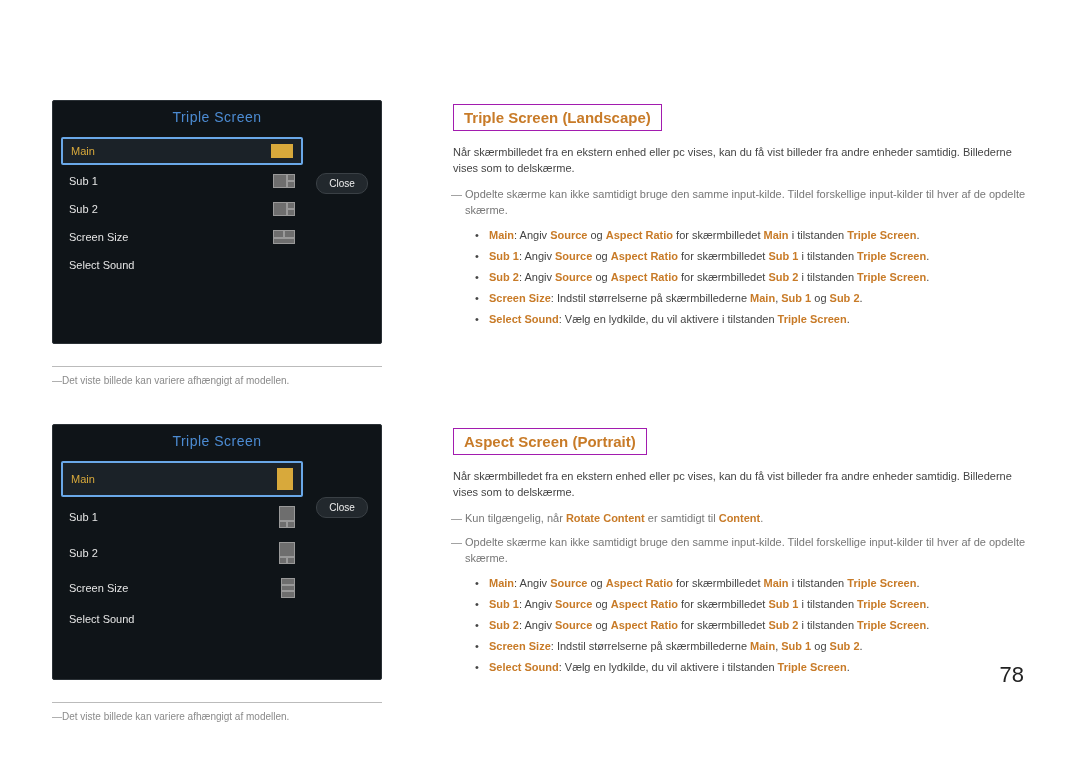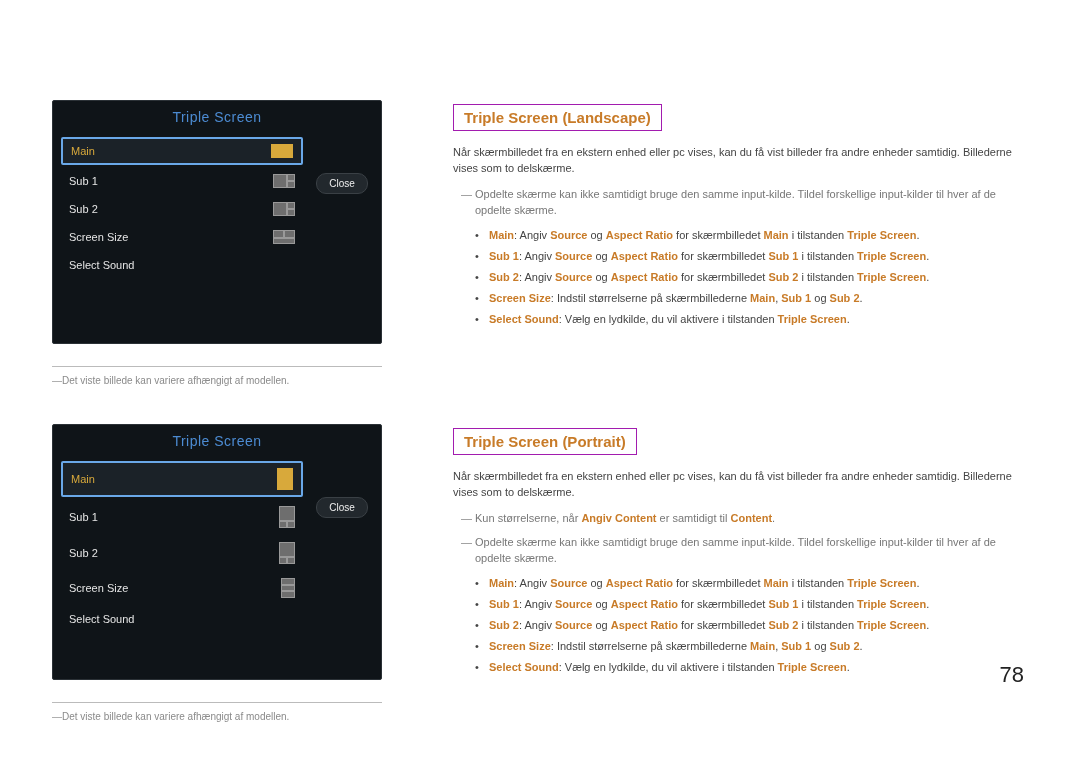--- a/index.html
+++ b/index.html
@@ -36,21 +36,21 @@
   .btn-col { width: 62px; display:flex; align-items:center; justify-content:center; padding-top: 36px; }
   .close-btn { background:#22282d; border:1px solid #3a4045; border-radius:10px; color:#eee; font-size:10px; padding:4px 12px; text-align:center; }
 
   .divider { border:none; border-top:1px solid #bbb; margin: 22px 4px 8px 4px; width: 330px; }
   .caption { font-size: 10px; color:#8a8a8a; margin-left: 4px; }
   .caption::before { content:"\2015 "; color:#999; }
 
   
   .section-title { display:inline-block; border:1px solid #a21caf; padding:4px 10px; font-size:15px; color:#c87b28; font-weight:bold; margin-bottom: 14px; }
   .para { font-size:11px; color:#444; line-height:1.45; margin-bottom:10px; }
-  .dash-note { font-size:11px; color:#777; line-height:1.45; margin:0 0 8px 22px; position:relative; }
+  .dash-note { font-size:11px; color:#777; line-height:1.45; margin:0 0 8px 12px; position:relative; }
   .dash-note::before { content:"\2015"; position:absolute; left:-14px; top:0; color:#888; }
   ul.bullets { list-style:none; padding-left: 36px; font-size:11px; color:#444; }
   ul.bullets li { position:relative; line-height:1.55; margin-bottom:4px; }
   ul.bullets li::before { content:"•"; position:absolute; left:-14px; color:#444; }
   .kw { color:#c87b28; font-weight:bold; }
 
   .page-num { position:absolute; right:56px; bottom:26px; font-size:22px; color:#222;text-align:right; }
 </style>
 </head>
 <body>
@@ -185,23 +185,23 @@
             <div class="close-btn">Close</div>
           </div>
         </div>
         <div style="height:38px;"></div>
       </div>
       <hr class="divider">
       <div class="caption">Det viste billede kan variere afhængigt af modellen.</div>
     </div>
 
     <div class="right-col">
-      <div class="section-title">Triple Screen (Portrait)</div>
+      <div class="section-title">Aspect Screen (Portrait)</div>
       <p class="para">Når skærmbilledet fra en ekstern enhed eller pc vises, kan du få vist billeder fra andre enheder samtidig. Billederne vises som to delskærme.</p>
-      <p class="dash-note"><span>Kun størrelserne, når </span><span class="kw">Angiv Content</span><span> er samtidigt til </span><span class="kw">Content</span><span>.</span></p>
+      <p class="dash-note"><span>Kun tilgængelig, når </span><span class="kw">Rotate Content</span><span> er samtidigt til </span><span class="kw">Content</span><span>.</span></p>
       <p class="dash-note">Opdelte skærme kan ikke samtidigt bruge den samme input-kilde. Tildel forskellige input-kilder til hver af de opdelte skærme.</p>
       <ul class="bullets">
         <li><span class="kw">Main</span><span>: Angiv </span><span class="kw">Source</span><span> og </span><span class="kw">Aspect Ratio</span><span> for skærmbilledet </span><span class="kw">Main</span><span> i tilstanden </span><span class="kw">Triple Screen</span><span>.</span></li>
         <li><span class="kw">Sub 1</span><span>: Angiv </span><span class="kw">Source</span><span> og </span><span class="kw">Aspect Ratio</span><span> for skærmbilledet </span><span class="kw">Sub 1</span><span> i tilstanden </span><span class="kw">Triple Screen</span><span>.</span></li>
         <li><span class="kw">Sub 2</span><span>: Angiv </span><span class="kw">Source</span><span> og </span><span class="kw">Aspect Ratio</span><span> for skærmbilledet </span><span class="kw">Sub 2</span><span> i tilstanden </span><span class="kw">Triple Screen</span><span>.</span></li>
         <li><span class="kw">Screen Size</span><span>: Indstil størrelserne på skærmbillederne </span><span class="kw">Main</span><span>, </span><span class="kw">Sub 1</span><span> og </span><span class="kw">Sub 2</span><span>.</span></li>
         <li><span class="kw">Select Sound</span><span>: Vælg en lydkilde, du vil aktivere i tilstanden </span><span class="kw">Triple Screen</span><span>.</span></li>
       </ul>
     </div>
   </div>

